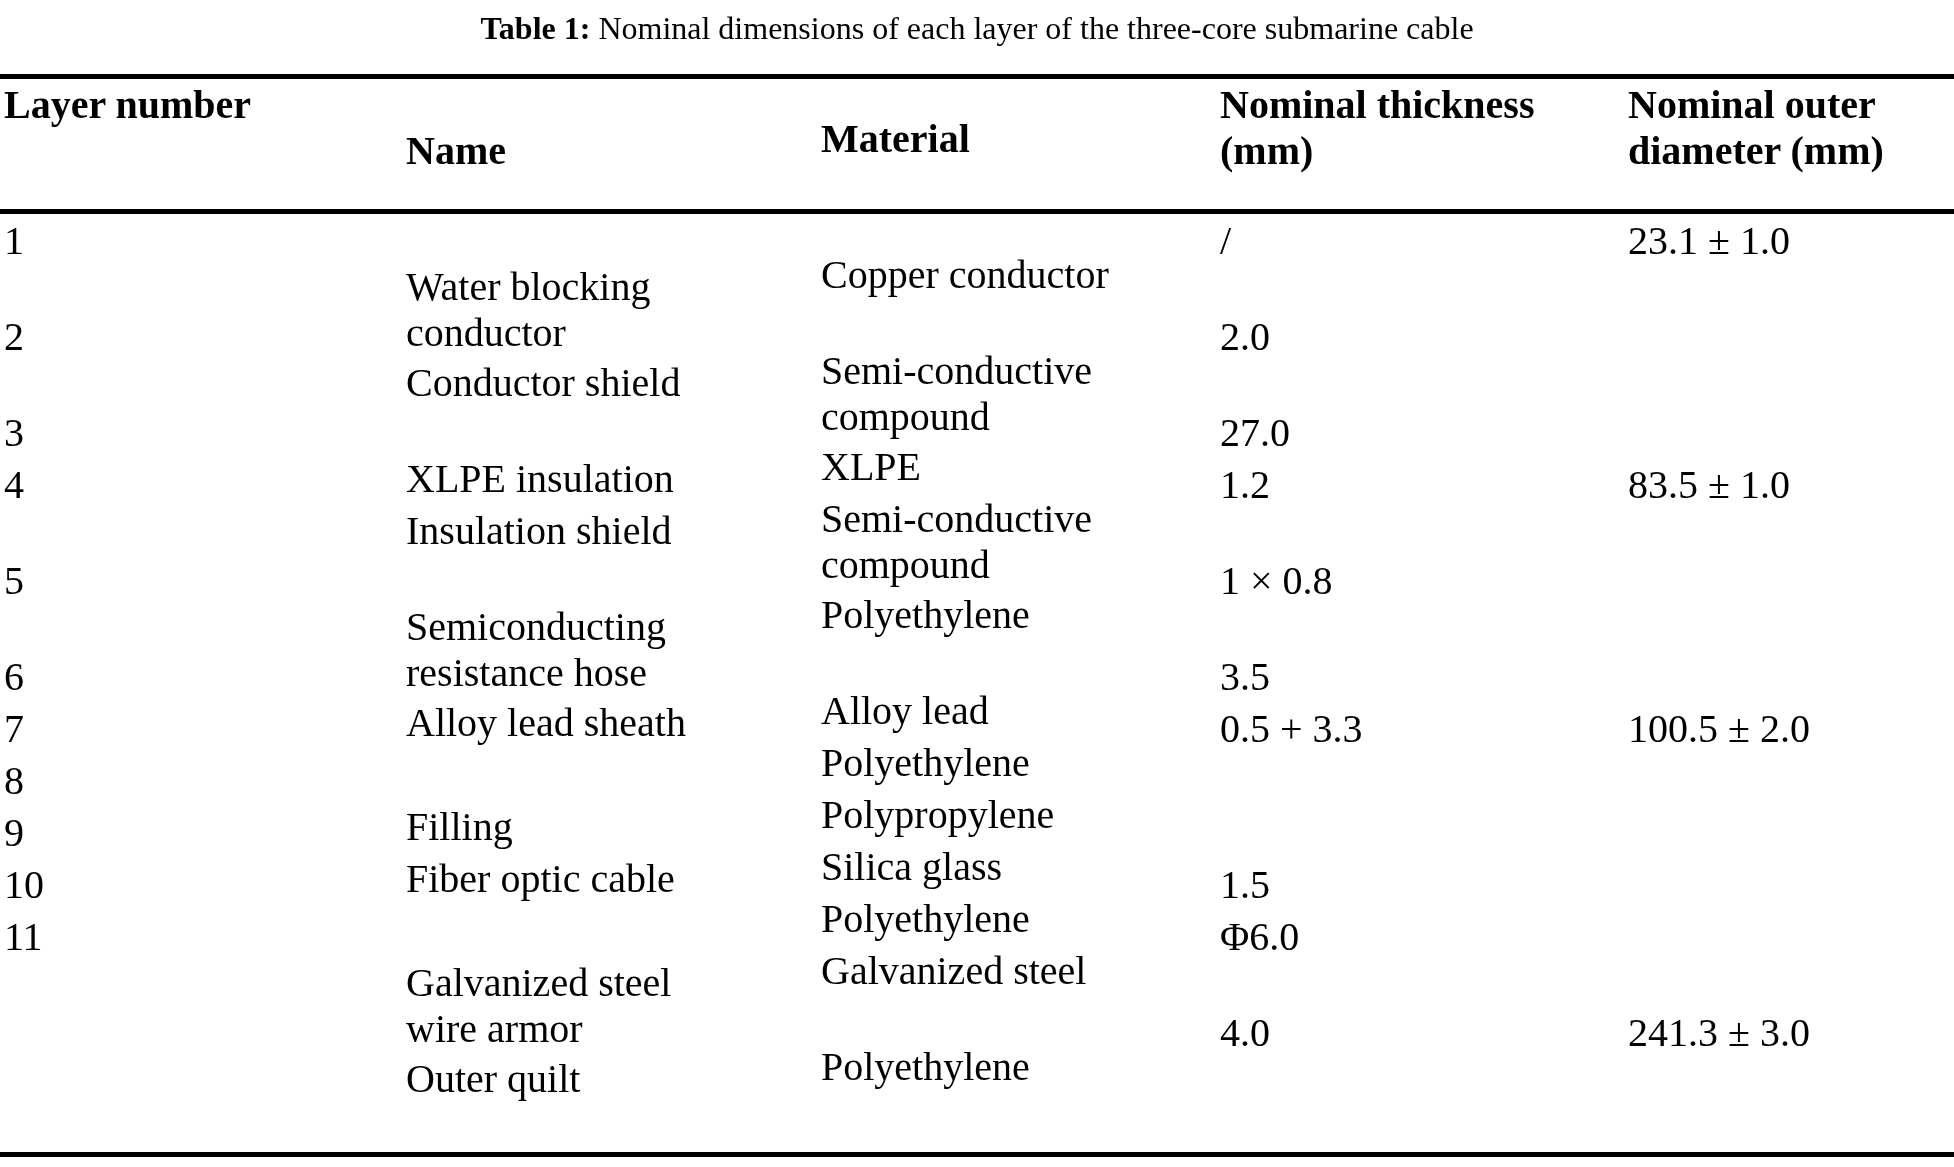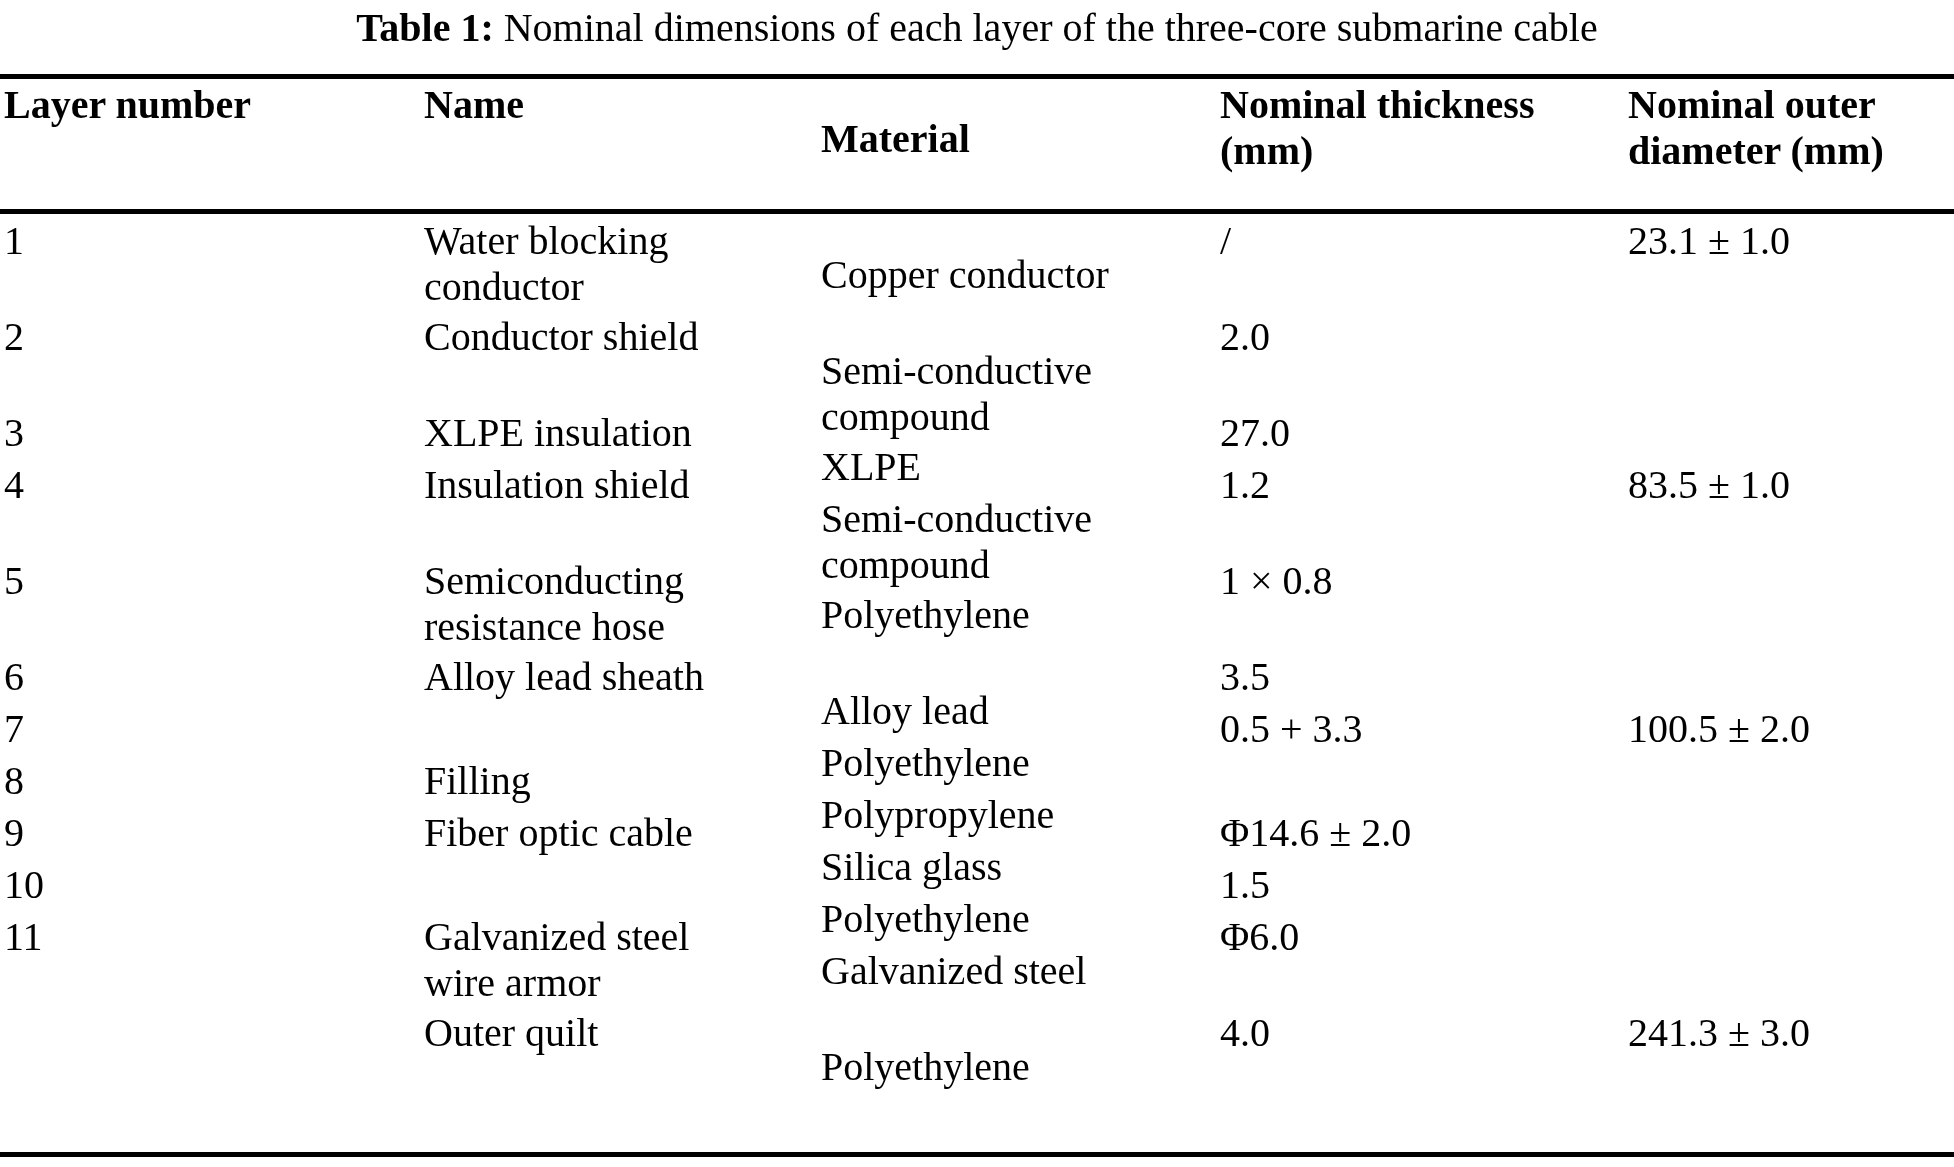--- a/index.html
+++ b/index.html
@@ -23,21 +23,21 @@
     overflow: hidden;
   }
 
   
   .caption {
     position: absolute;
     left: 0;
     top: 4px;
     width: 1954px;
     text-align: center;
-    font-size: 40px;
+    font-size: 32px;
     line-height: 48px;
     white-space: nowrap;
   }
   .caption .cap-label {
     font-weight: bold;
   }
   .caption .cap-text {
     font-weight: normal;
   }
 
@@ -76,21 +76,21 @@
   .cell {
     position: absolute;
     top: 0;
     font-size: 40px;
     line-height: 46px;
     white-space: pre-line;
   }
 
   
   .c0 { left: 4px;    width: 396px; }
-  .c1 { left: 424px;  width: 412px; }
+  .c1 { left: 406px;  width: 412px; margin-top: 46px; }
   .c2 { left: 821px;  width: 398px; margin-top: 34px; }
   .c3 { left: 1220px; width: 404px; }
   .c4 { left: 1628px; width: 322px; }
 
   .hdr .cell { line-height: 46px; }
 
   
   .row.h1 { height: 52px; }
   .row.h2 { height: 96px; }
 </style>
@@ -174,21 +174,20 @@
         <div class="cell c0">8</div>
         <div class="cell c1">Filling</div>
         <div class="cell c2">Polypropylene</div>
         <div class="cell c3"></div>
         <div class="cell c4"></div>
       </div>
       <div class="row h1">
         <div class="cell c0">9</div>
         <div class="cell c1">Fiber optic cable</div>
         <div class="cell c2">Silica glass</div>
-        <div class="cell c3">Φ14.6 ± 2.0</div>
         <div class="cell c4"></div>
       </div>
       <div class="row h1">
         <div class="cell c0">10</div>
         <div class="cell c2">Polyethylene</div>
         <div class="cell c3">1.5</div>
       </div>
       <div class="row h2">
         <div class="cell c0">11</div>
         <div class="cell c1">Galvanized steel

